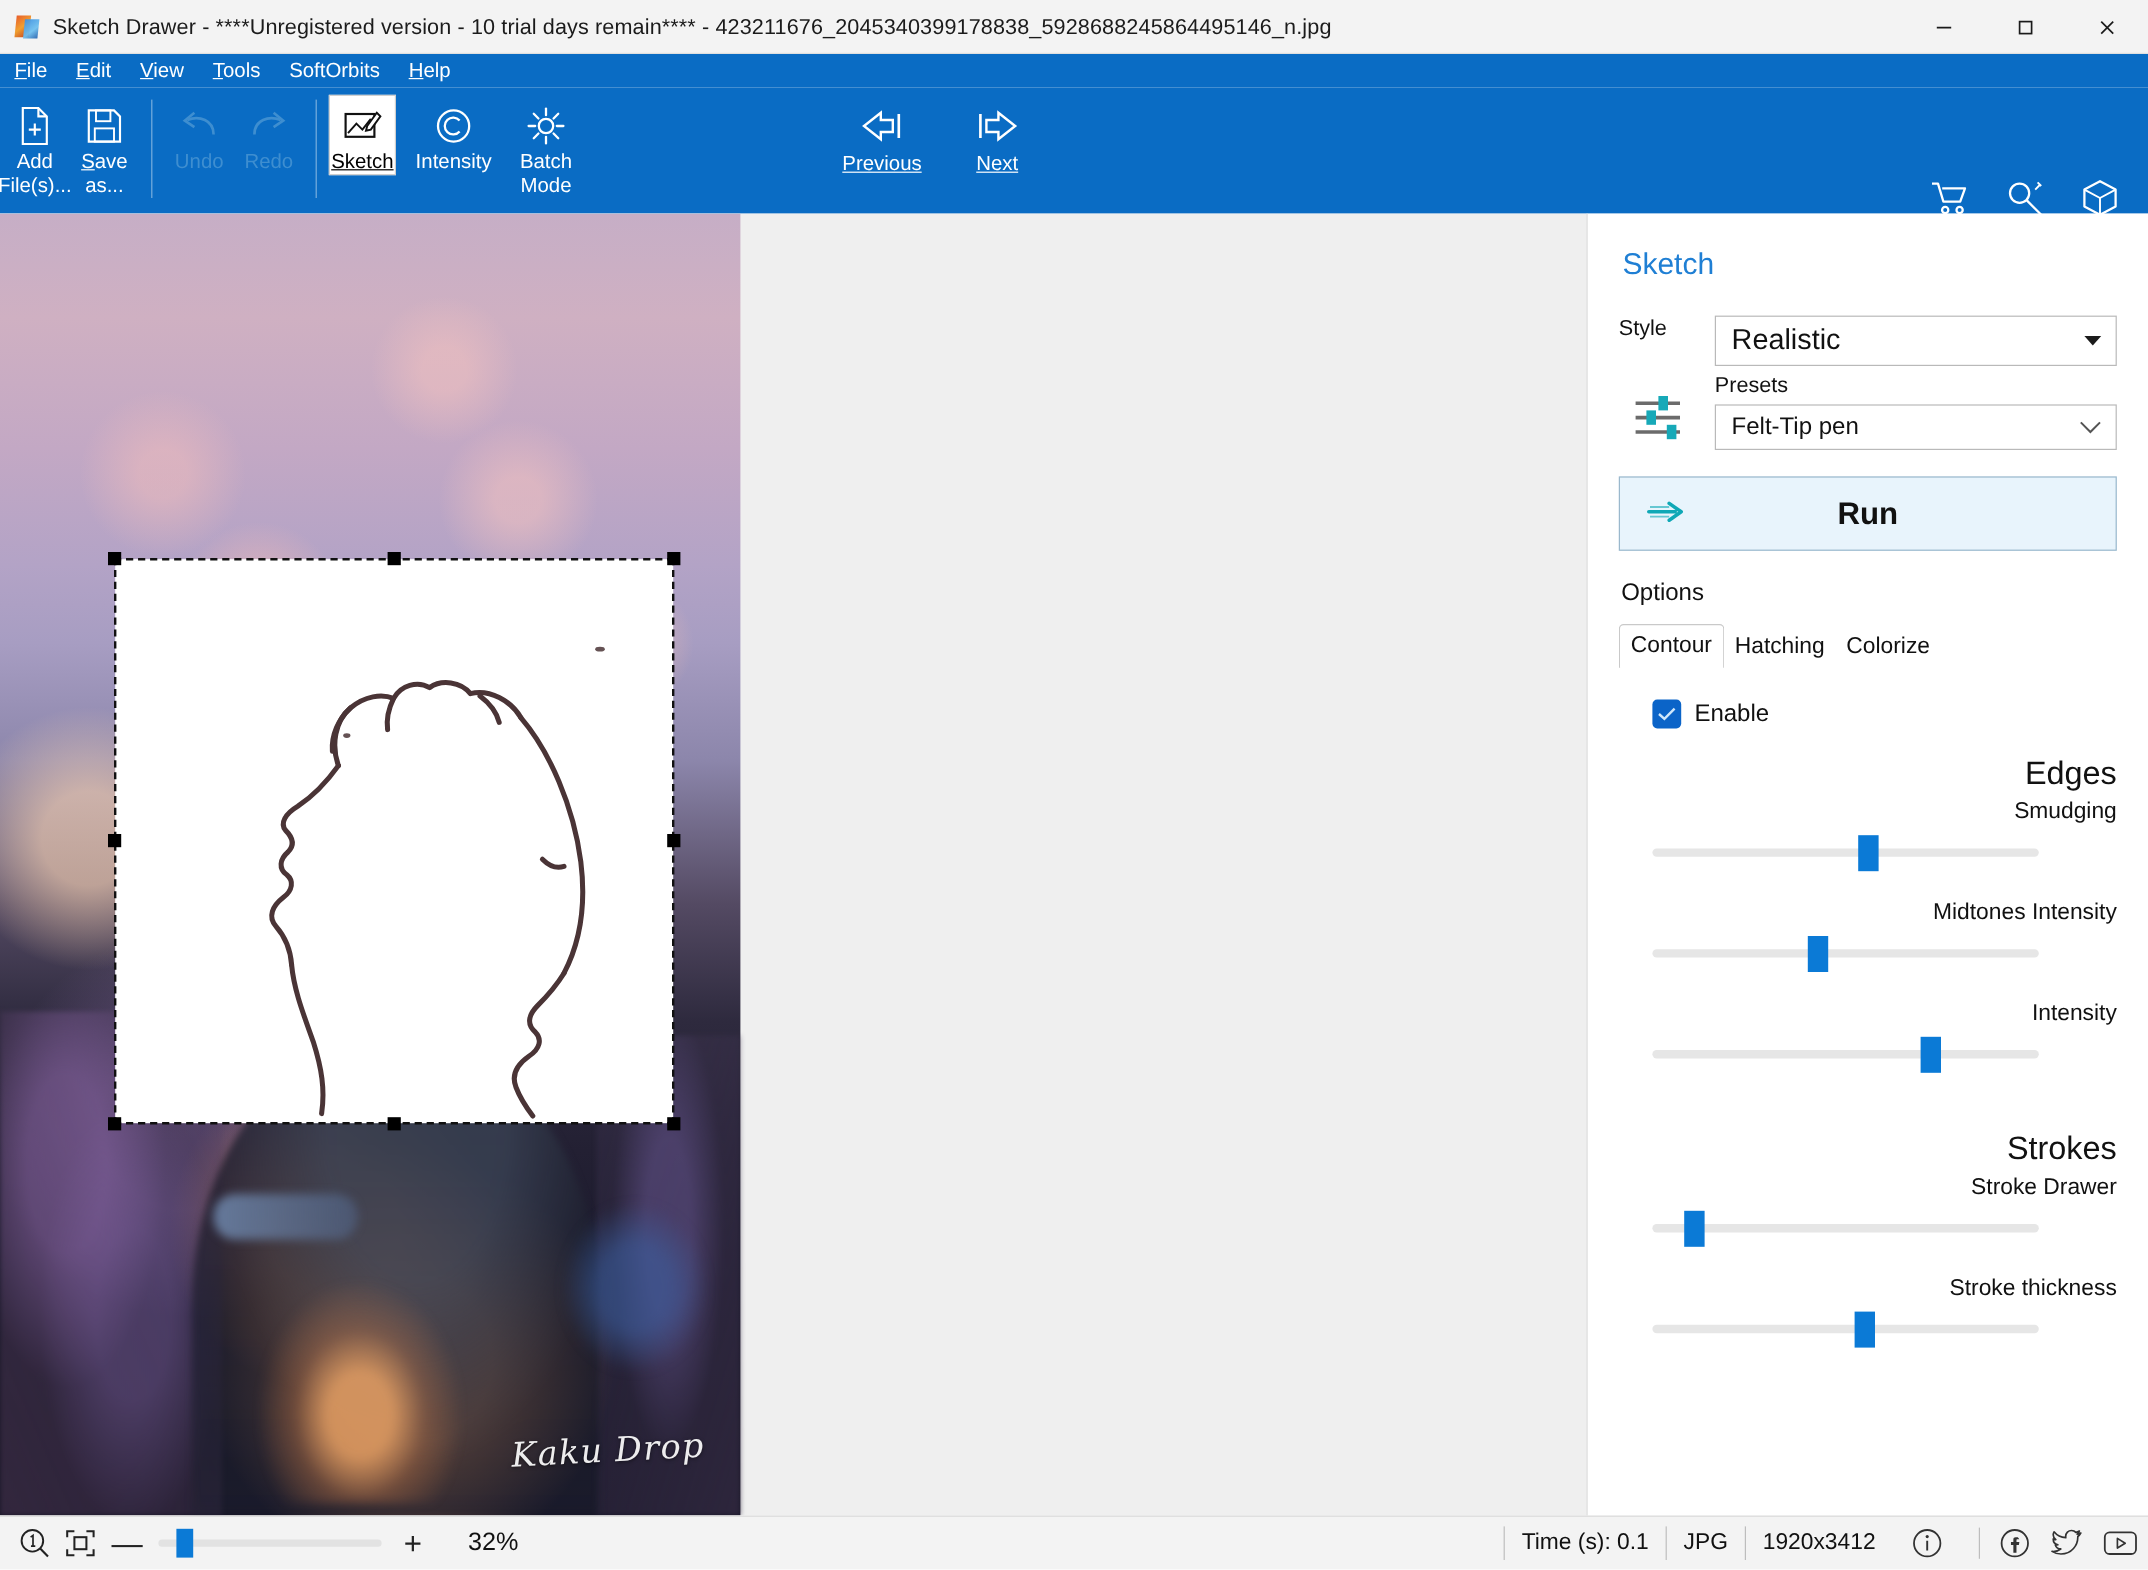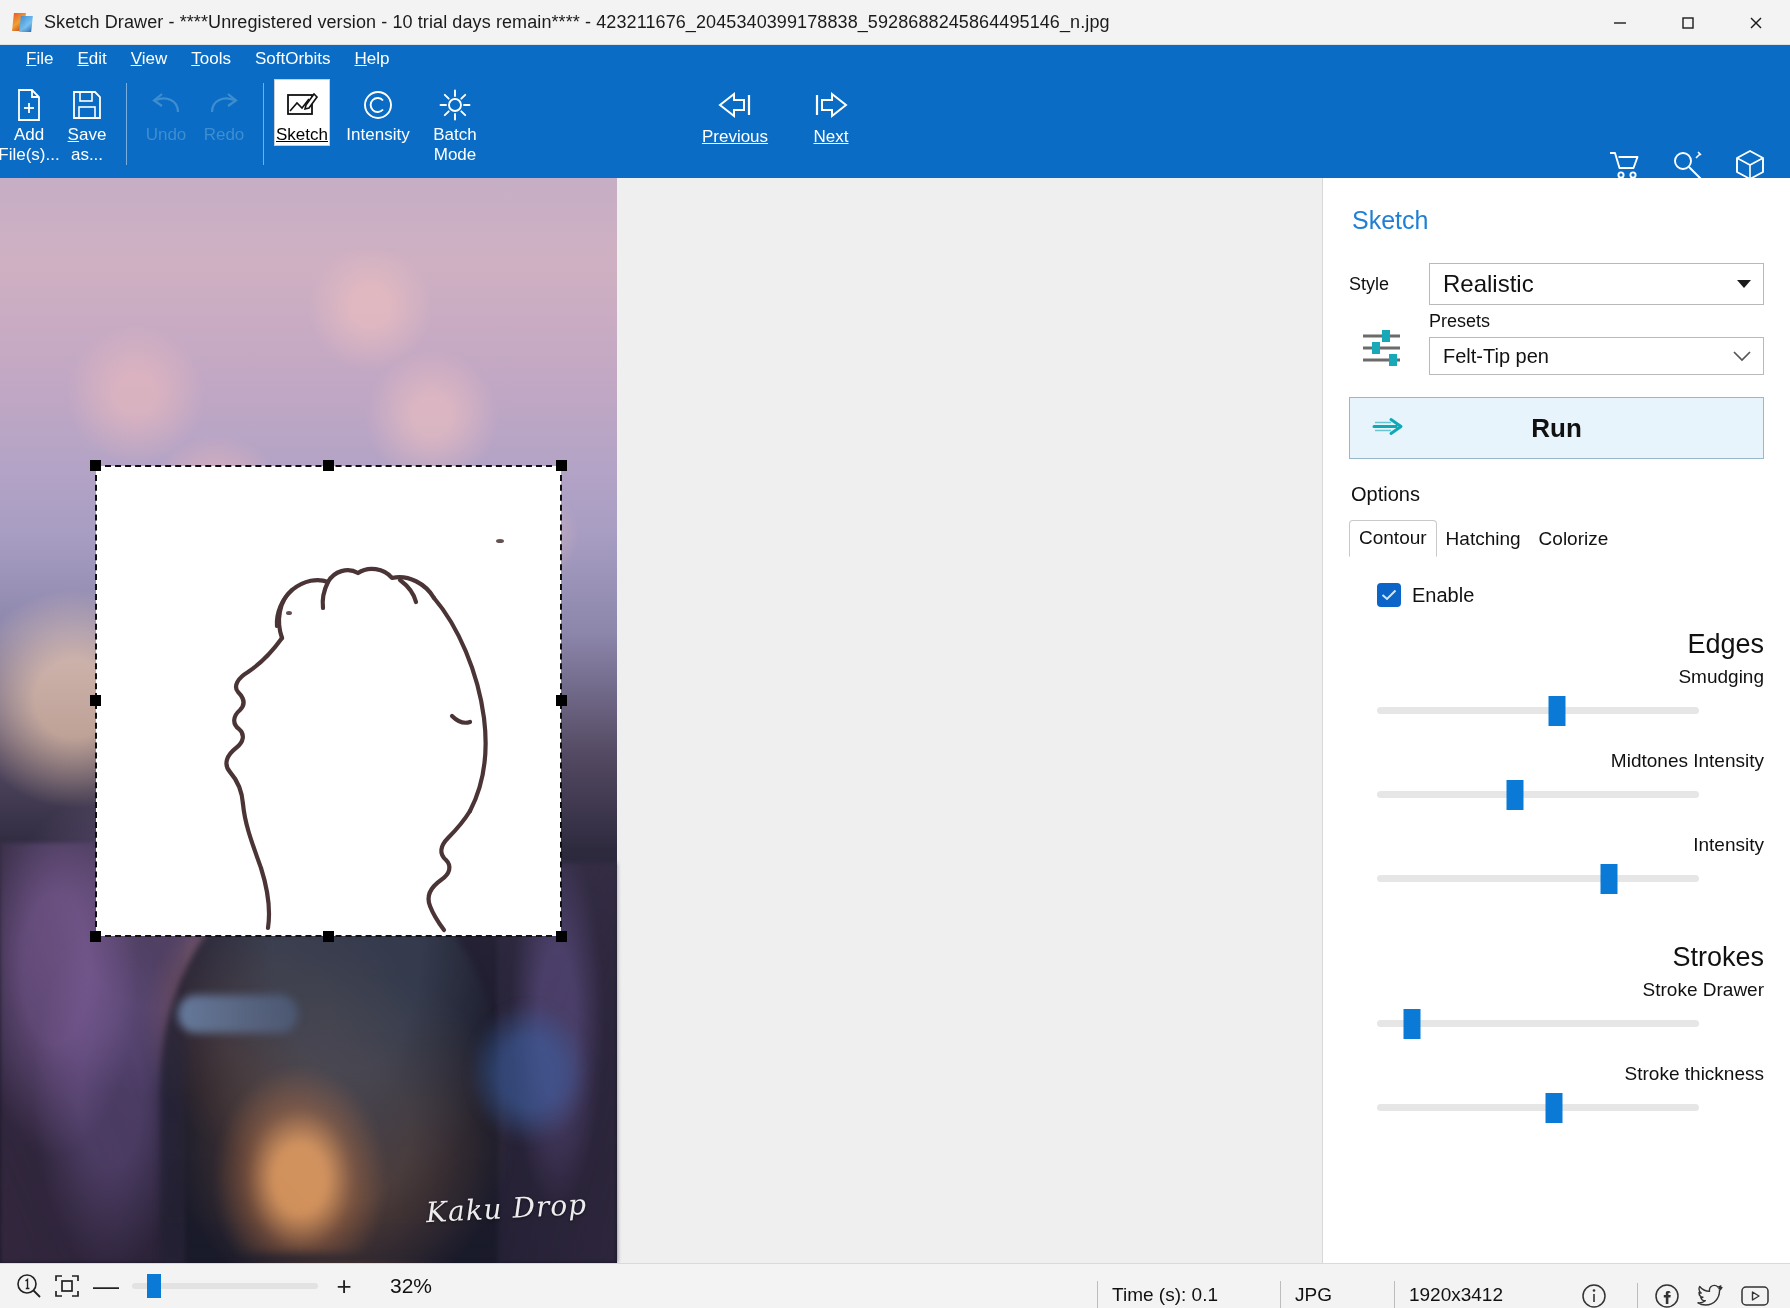--- a/index.html
+++ b/index.html
@@ -54,21 +54,20 @@
     color: #1a1a1a;
   }
   .win-btn svg { display: block; }
 
   
   .menubar {
     height: 28px;
     background: #0a6cc4;
     display: flex;
     align-items: center;
-    padding-left: 14px;
     gap: 0px;
   }
   .menu-item {
     color: #ffffff;
     font-size: 17px;
     padding: 3px 12px;
     white-space: nowrap;
   }
   .menu-item .u { text-decoration: underline; }
 
@@ -246,21 +245,21 @@
     padding: 20px 26px 0 26px;
     position: relative;
     overflow: hidden;
   }
   .panel-title {
     color: #1f7fd4;
     font-size: 25px;
     margin: 8px 0 28px 3px;
   }
   .row-style {
-    display: flex; align-items: center; gap: 14px; margin-bottom: 6px;
+    display: flex; gap: 14px; margin-bottom: 6px;
   }
   .row-style .lab { font-size: 18px; color: #111; width: 66px; }
   .sel-style {
     flex: 1; height: 42px;
     border: 1px solid #b9b9b9; background: #fff;
     display: flex; align-items: center; justify-content: space-between;
     padding: 0 12px 0 13px;
     font-size: 24px; color: #111;
   }
   .caret-solid {
@@ -337,21 +336,21 @@
   .zoom-slider { position: relative; width: 186px; height: 30px; margin: 0 6px; }
   .zoom-track {
     position: absolute; top: 12px; left: 0; right: 0; height: 6px;
     background: #e2e2e2; border-radius: 3px;
   }
   .zoom-thumb {
     position: absolute; top: 3px; width: 14px; height: 24px; background: #0b7ad6;
     transform: translateX(-50%);
   }
   .zoom-pct { font-size: 21px; color: #111; margin-left: 26px; }
-  .sb-right { position: absolute; right: 20px; display: flex; align-items: flex-end; height: 45px; gap: 48px; }
+  .sb-right { position: absolute; right: 8px; display: flex; align-items: center; height: 45px; }
   .sb-cell {
     font-size: 19px; color: #111;
     padding: 0 14px;
     border-left: 1px solid #bdbdbd;
     height: 28px; display: flex; align-items: center;
   }
   .sb-soc { display: flex; align-items: center; gap: 16px; padding-left: 16px; }
   .sb-soc .s { color: #333; display: flex; }
   .sb-divider { width:1px; height:26px; background:#bdbdbd; margin-left: 14px; }
 </style>

